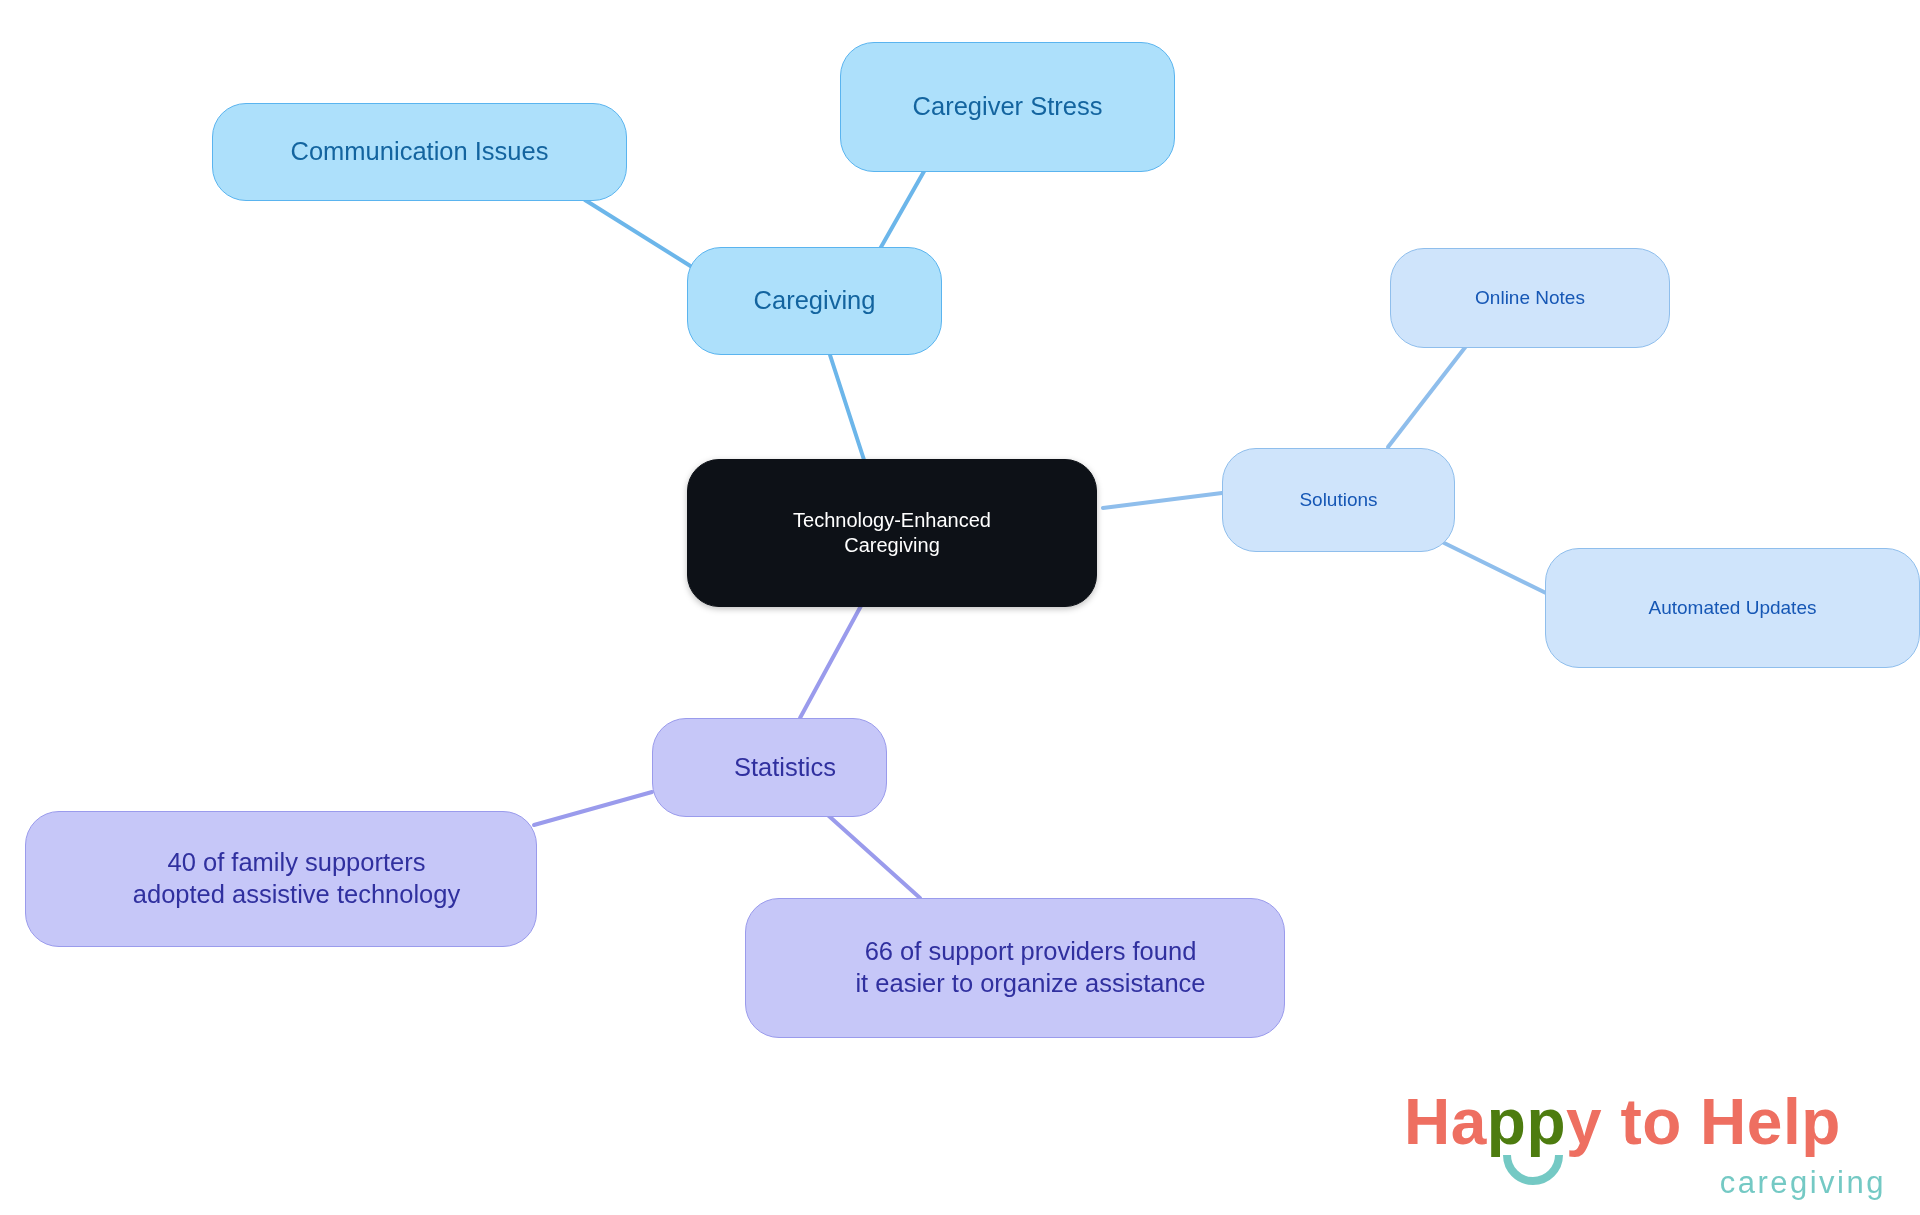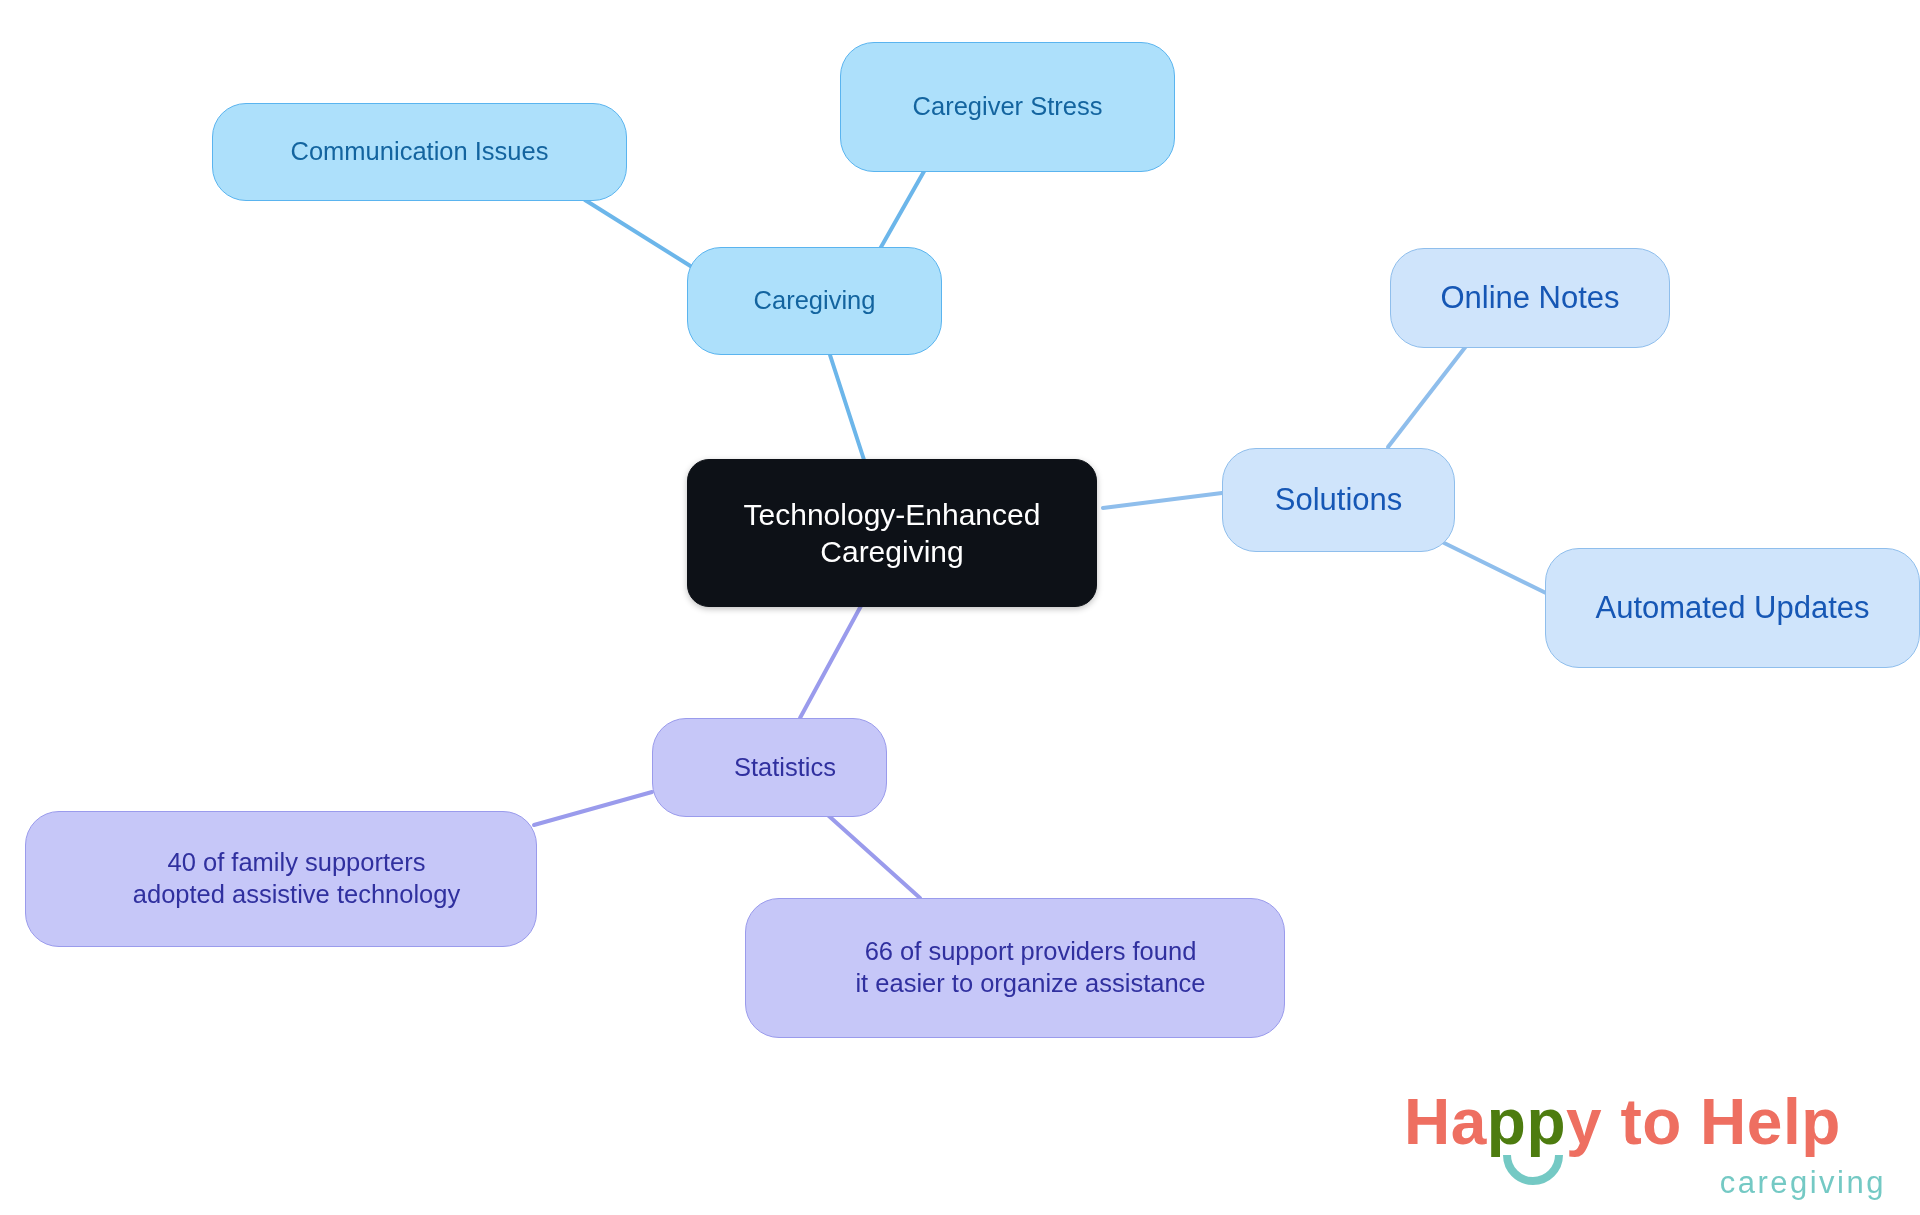--- a/index.html
+++ b/index.html
@@ -14,32 +14,32 @@
   .node{
     position:absolute;box-sizing:border-box;
     display:flex;align-items:center;justify-content:center;
     text-align:center;border-style:solid;border-width:1.6px;
     line-height:1.24;white-space:pre-line;
   }
 
   
   .node.root{
     background:#0d1117;border-color:#0d1117;color:#ffffff;
-    border-radius:22px;font-size:30px;
+    border-radius:32px;font-size:20px;
     box-shadow:0 2px 6px rgba(0,0,0,.25);
   }
   
   .node.blue{
     background:#ade0fb;border-color:#5ab4ef;color:#13649f;
     border-radius:34px;font-size:25.5px;
   }
   
   .node.pale{
     background:#cfe4fb;border-color:#8fbeec;color:#1657b5;
-    border-radius:34px;font-size:31px;text-align:right;
+    border-radius:34px;font-size:19px;text-align:right;
   }
   
   .node.purple{
     background:#c6c7f8;border-color:#9a9bec;color:#30309f;
     border-radius:34px;font-size:25.5px;padding-left:31px;
   }
 
   
   #logo{position:absolute;left:1404px;top:1085px;width:500px;height:120px;}
   .logo-word{

